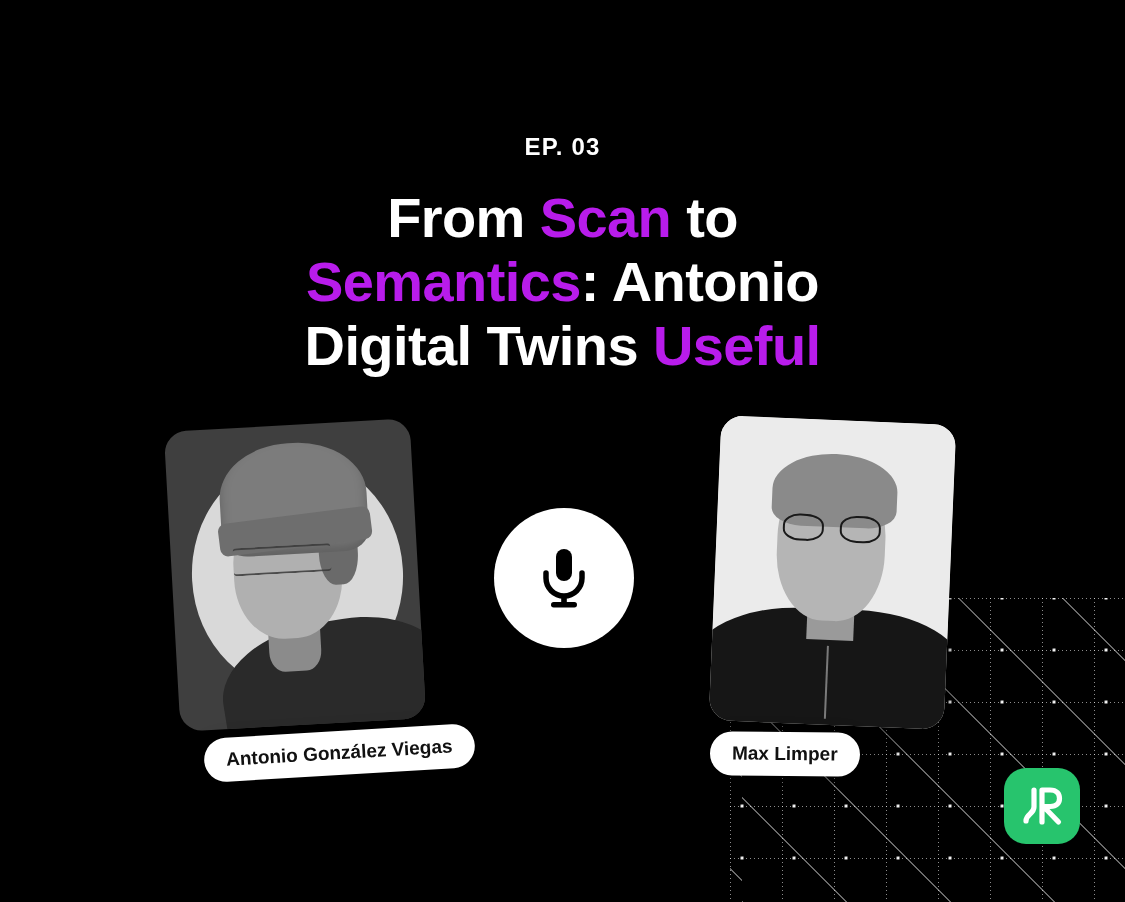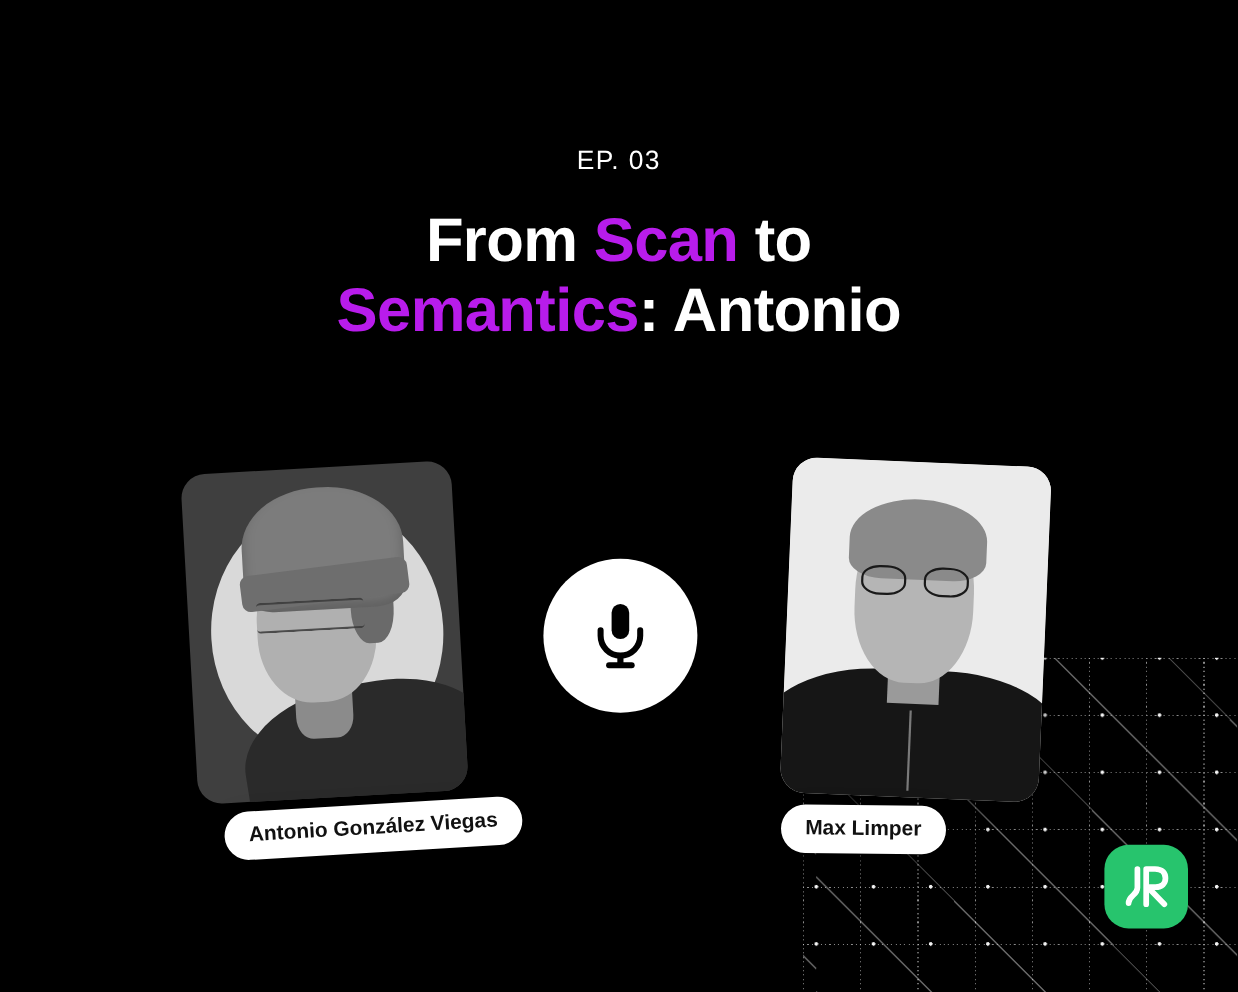--- a/index.html
+++ b/index.html
@@ -75,21 +75,21 @@
 
   
   .episode-label {
     position: absolute;
     top: 133px;
     left: 0;
     width: 100%;
     text-align: center;
     color: #ffffff;
     font-size: 24px;
-    font-weight: 400;
+    font-weight: 700;
     letter-spacing: 1.2px;
     z-index: 5;
   }
 
   .title {
     position: absolute;
     top: 186px;
     left: 0;
     width: 100%;
     text-align: center;
@@ -352,20 +352,23 @@
   </div>
 
   <div class="episode-label">EP. 03</div>
 
   <div class="title">
     <div>
       <span>From </span><span class="hl">Scan</span><span> to</span>
     </div>
     <div>
       <span class="hl">Semantics</span><span>: Antonio</span>
+    </div>
+    <div>
+      <span>Digital Twins </span><span class="hl">Useful</span>
     </div>
   </div>
 
   <div class="speaker speaker-left">
     <div class="card">
       <div class="photo">
         <div class="lp-backdrop"></div>
         <div class="lp-shoulders"></div>
         <div class="lp-neck"></div>
         <div class="lp-face"></div>

